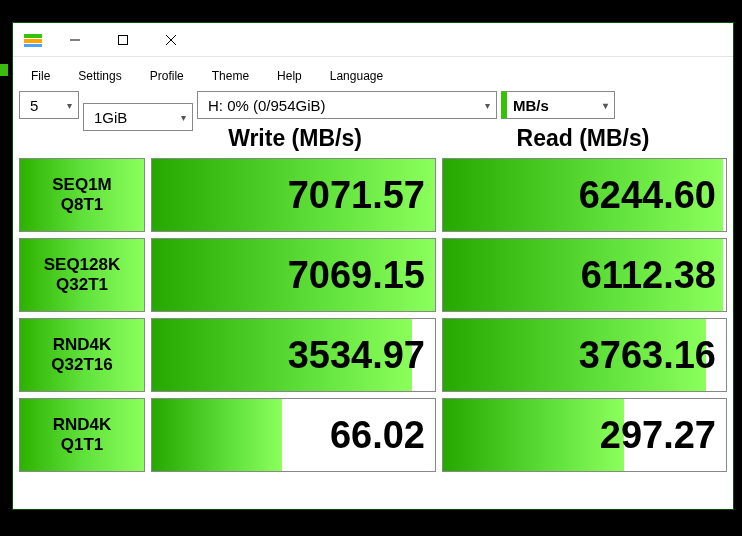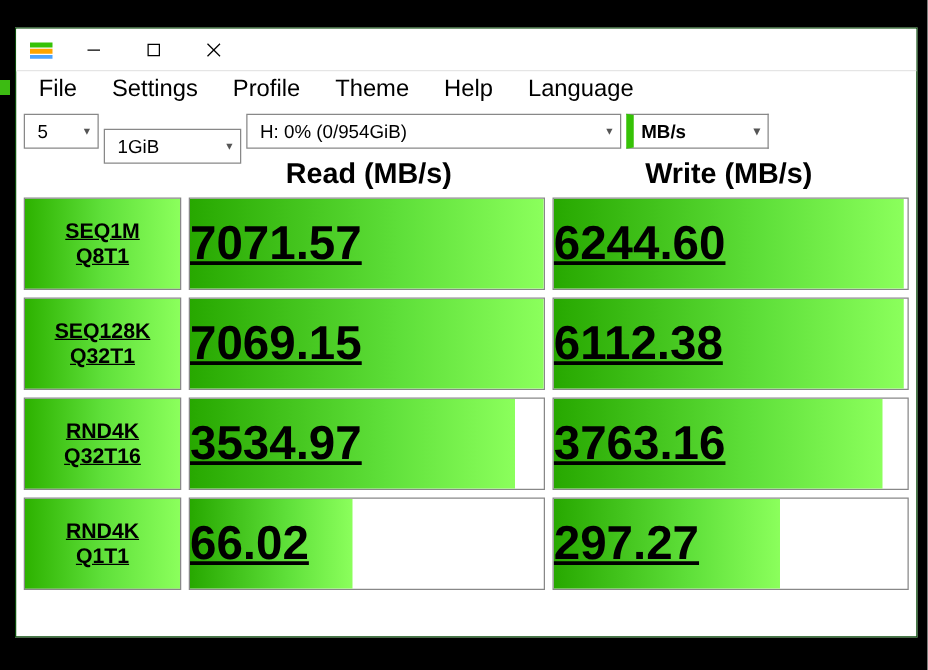--- a/index.html
+++ b/index.html
@@ -5,36 +5,36 @@
   * { box-sizing: border-box; margin: 0; padding: 0; font-family: "Segoe UI", Arial, sans-serif; }
   body { background: #000; width: 742px; height: 536px; overflow: hidden; position: relative; }
   .outer { position: absolute; left: 0; top: 0; width: 742px; height: 536px; }
   .window { position: absolute; left: 12px; top: 22px; width: 722px; height: 488px; background: #fff; border: 1px solid #0a4d0a; box-shadow: 0 0 0 1px rgba(0,0,0,.2); }
   .titlebar { height: 34px; display: flex; align-items: center; background: #fff; border-bottom: 1px solid #e5e5e5; }
   .titlebar .icon { width: 20px; height: 20px; margin: 0 8px 0 10px; }
   .titlebar .title { font-size: 13px; color: #000; flex: 1; }
   .winbtns { display: flex; height: 100%; }
   .winbtn { width: 48px; height: 100%; display: flex; align-items: center; justify-content: center; font-size: 13px; color: #000; cursor: pointer; }
   .winbtn svg { stroke: #000; fill: none; stroke-width: 1; }
-  .menubar { height: 30px; display: flex; align-items: flex-end; padding: 0 4px; font-size: 19px; gap: 0; }
+  .menubar { height: 30px; display: flex; align-items: flex-end; padding: 0 4px; font-size: 12px; gap: 0; }
   .menuitem { padding: 4px 14px; cursor: pointer; }
   .toprow { height: 34px; display: flex; align-items: stretch; padding: 4px 6px; gap: 4px; }
   .allbtn { width: 120px; height: 60px; margin-top: 2px; background: linear-gradient(90deg,#2db200 0%,#5fe03a 50%,#8bff5c 100%); border: 1px solid #888; display: flex; align-items: center; justify-content: center; font-weight: 700; font-size: 22px; color: #000; cursor: pointer; }
   .dropdown { height: 28px; border: 1px solid #888; background: #fff; display: flex; align-items: center; justify-content: space-between; padding: 0 6px 0 10px; font-size: 15px; cursor: pointer; }
   .dropdown .arrow { font-size: 10px; color: #555; }
   .dd-count { width: 60px; }
   .dd-size { width: 110px; margin-top: 12px; }
   .dd-drive { width: 300px; }
   .dd-unit { width: 114px; font-weight: 700; border-left: 6px solid #36c206; padding-left: 6px; }
   .headers { display: grid; grid-template-columns: 132px 1fr 1fr; padding: 2px 6px 4px 6px; }
   .hdrcell { text-align: center; font-size: 23px; font-weight: 700; padding: 2px 0; }
   .rows { display: flex; flex-direction: column; gap: 6px; padding: 0 6px 6px 6px; }
-  .row { display: grid; grid-template-columns: 126px 1fr 1fr; gap: 6px; height: 74px; text-decoration: underline; }
+  .row { display: grid; grid-template-columns: 126px 1fr 1fr; gap: 6px; height: 74px; }
   .rowlabel { background: linear-gradient(90deg,#2db200 0%,#5fe03a 50%,#8bff5c 100%); border: 1px solid #888; display: flex; flex-direction: column; align-items: center; justify-content: center; font-weight: 700; font-size: 17px; line-height: 1.2; color: #000; cursor: pointer; }
-  .valcell { border: 1px solid #888; position: relative; display: flex; align-items: center; padding-right: 10px; font-size: 38px; font-weight: 700; overflow: hidden; color: #000; }
+  .valcell { border: 1px solid #888; position: relative; display: flex; align-items: center; justify-content: flex-end; padding-right: 10px; font-size: 38px; font-weight: 700; overflow: hidden; color: #000; }
   .valcell .bar { position: absolute; left: 0; top: 0; bottom: 0; background: linear-gradient(90deg,#27a800 0%,#5fe03a 60%,#8bff5c 100%); }
   .valcell .txt { position: relative; z-index: 1; }
   
   .edge-left { position: absolute; left: 0; top: 22px; width: 12px; height: 488px; background: #000; }
   .hint { position:absolute; left:0; top:64px; width:8px; height:12px; background:#3cbb12; }
 </style>
 </head>
 <body>
 
 <div class="outer">
@@ -93,22 +93,22 @@
         </div>
         <div class="dropdown dd-unit">
           <span>MB/s</span>
           <span class="arrow">▾</span>
         </div>
       </div>
     </div>
 
     <div class="headers">
       <div></div>
+      <div class="hdrcell">Write (MB/s)</div>
       <div class="hdrcell">Read (MB/s)</div>
-      <div class="hdrcell">Write (MB/s)</div>
     </div>
 
     <div class="rows" id="rows-container">
         <div class="row">
           <div class="rowlabel">
             <span>SEQ1M</span>
             <span>Q8T1</span>
           </div>
           <div class="valcell">
             <div class="bar" style="width:100%"></div>

